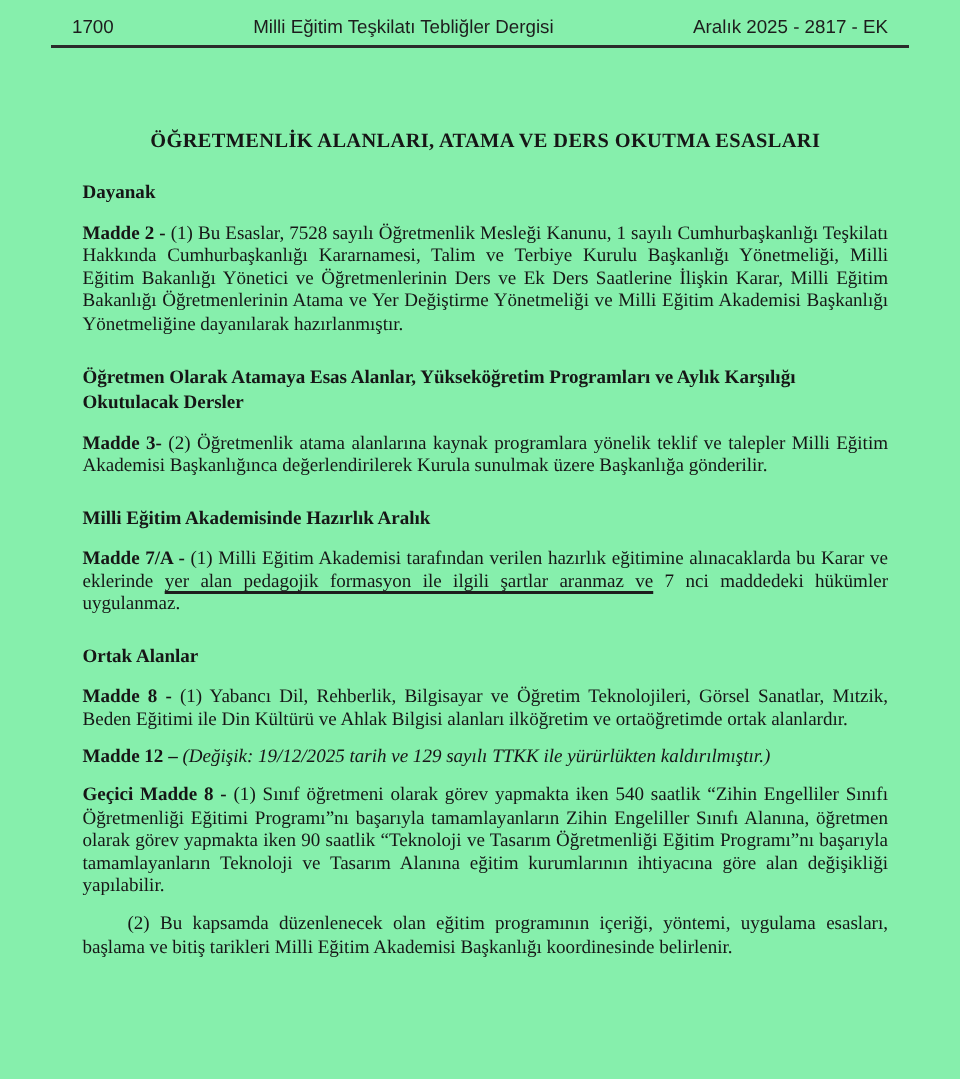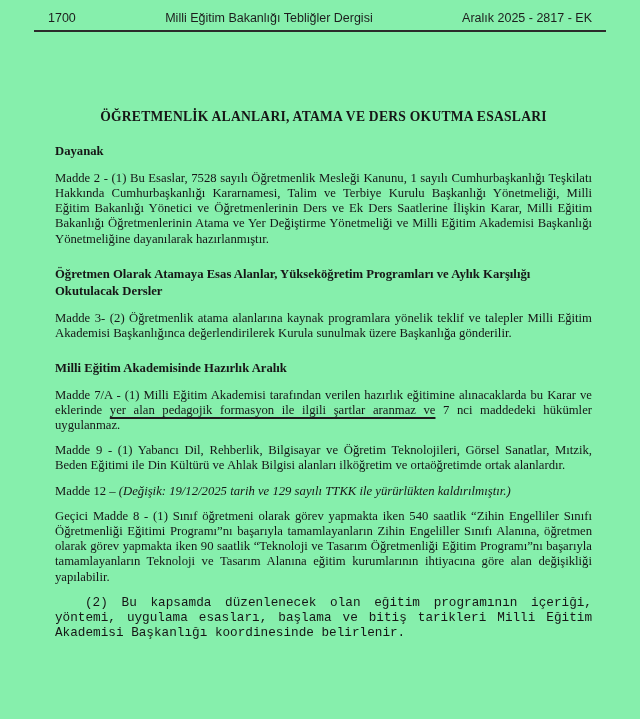--- a/index.html
+++ b/index.html
@@ -38,78 +38,78 @@
     margin: 0 48px 0 55px;
     font-size: 12.7px;
     line-height: 15.2px;
     text-align: justify;
   }
   .doc-title {
     text-align: center;
     font-weight: bold;
     font-size: 13.6px;
     letter-spacing: 0.25px;
-    margin: 77px 0 19px 0;
+    margin: 54px 0 19px 0;
   }
   .heading {
     font-weight: bold;
     text-align: left;
     line-height: 17.5px;
     margin: 19px 0 10px 0;
   }
   p.para {
     margin: 0 0 10px 0;
   }
   .lead {
-    font-weight: normal;
+    font-weight: bold;
   }
   .underlined {
     text-decoration: underline;
     text-decoration-thickness: 1.8px;
     text-underline-offset: 3px;
     text-decoration-color: #1d1d1d;
   }
   .note {
     font-style: italic;
   }
   p.indent-first {
     text-indent: 30px;
     margin-top: 7px;
-    font-family: Liberation Mono, monospace;
   }
 </style>
 </head>
 <body>
 
 <div class="page">
 
   <div class="page-header">
     <span>1700</span>
-    <span class="journal-title">Milli Eğitim Bakanlığı Tebliğler Dergisi</span>
+    <span class="journal-title">Milli Eğitim Teşkilatı Tebliğler Dergisi</span>
     <span>Aralık 2025 - 2817 - EK</span>
   </div>
 
   <div class="content">
 
     <div class="doc-title">ÖĞRETMENLİK ALANLARI, ATAMA VE DERS OKUTMA ESASLARI</div>
 
     <div class="heading">Dayanak</div>
 
     <p class="para"><span class="lead">Madde 2 - </span><span>(1) Bu Esaslar, 7528 sayılı Öğretmenlik Mesleği Kanunu, 1 sayılı Cumhurbaşkanlığı Teşkilatı Hakkında Cumhurbaşkanlığı Kararnamesi, Talim ve Terbiye Kurulu Başkanlığı Yönetmeliği, Milli Eğitim Bakanlığı Yönetici ve Öğretmenlerinin Ders ve Ek Ders Saatlerine İlişkin Karar, Milli Eğitim Bakanlığı Öğretmenlerinin Atama ve Yer Değiştirme Yönetmeliği ve Milli Eğitim Akademisi Başkanlığı Yönetmeliğine dayanılarak hazırlanmıştır.</span></p>
 
     <div class="heading">Öğretmen Olarak Atamaya Esas Alanlar, Yükseköğretim Programları ve Aylık Karşılığı Okutulacak Dersler</div>
 
     <p class="para"><span class="lead">Madde 3- </span><span>(2) Öğretmenlik atama alanlarına kaynak programlara yönelik teklif ve talepler Milli Eğitim Akademisi Başkanlığınca değerlendirilerek Kurula sunulmak üzere Başkanlığa gönderilir.</span></p>
 
     <div class="heading">Milli Eğitim Akademisinde Hazırlık Aralık</div>
 
     <p class="para"><span class="lead">Madde 7/A - </span><span>(1) Milli Eğitim Akademisi tarafından verilen hazırlık eğitimine alınacaklarda bu Karar ve eklerinde </span><span class="underlined">yer alan pedagojik formasyon ile ilgili şartlar aranmaz ve</span><span> 7 nci maddedeki hükümler uygulanmaz.</span></p>
 
+    <div class="heading">Ortak Alanlar</div>
 
-    <p class="para"><span class="lead">Madde 9 - </span><span>(1) Yabancı Dil, Rehberlik, Bilgisayar ve Öğretim Teknolojileri, Görsel Sanatlar, Mıtzik, Beden Eğitimi ile Din Kültürü ve Ahlak Bilgisi alanları ilköğretim ve ortaöğretimde ortak alanlardır.</span></p>
+    <p class="para"><span class="lead">Madde 8 - </span><span>(1) Yabancı Dil, Rehberlik, Bilgisayar ve Öğretim Teknolojileri, Görsel Sanatlar, Mıtzik, Beden Eğitimi ile Din Kültürü ve Ahlak Bilgisi alanları ilköğretim ve ortaöğretimde ortak alanlardır.</span></p>
 
 
     <p class="para"><span class="lead">Madde 12 – </span><span class="note">(Değişik: 19/12/2025 tarih ve 129 sayılı TTKK ile yürürlükten kaldırılmıştır.)</span></p>
 
     <p class="para"><span class="lead">Geçici Madde 8 - </span><span>(1) Sınıf öğretmeni olarak görev yapmakta iken 540 saatlik “Zihin Engelliler Sınıfı Öğretmenliği Eğitimi Programı”nı başarıyla tamamlayanların Zihin Engeliller Sınıfı Alanına, öğretmen olarak görev yapmakta iken 90 saatlik “Teknoloji ve Tasarım Öğretmenliği Eğitim Programı”nı başarıyla tamamlayanların Teknoloji ve Tasarım Alanına eğitim kurumlarının ihtiyacına göre alan değişikliği yapılabilir.</span></p>
 
     <p class="para indent-first"><span>(2) Bu kapsamda düzenlenecek olan eğitim programının içeriği, yöntemi, uygulama esasları, başlama ve bitiş tarikleri Milli Eğitim Akademisi Başkanlığı koordinesinde belirlenir.</span></p>
 
   </div>
 </div>

